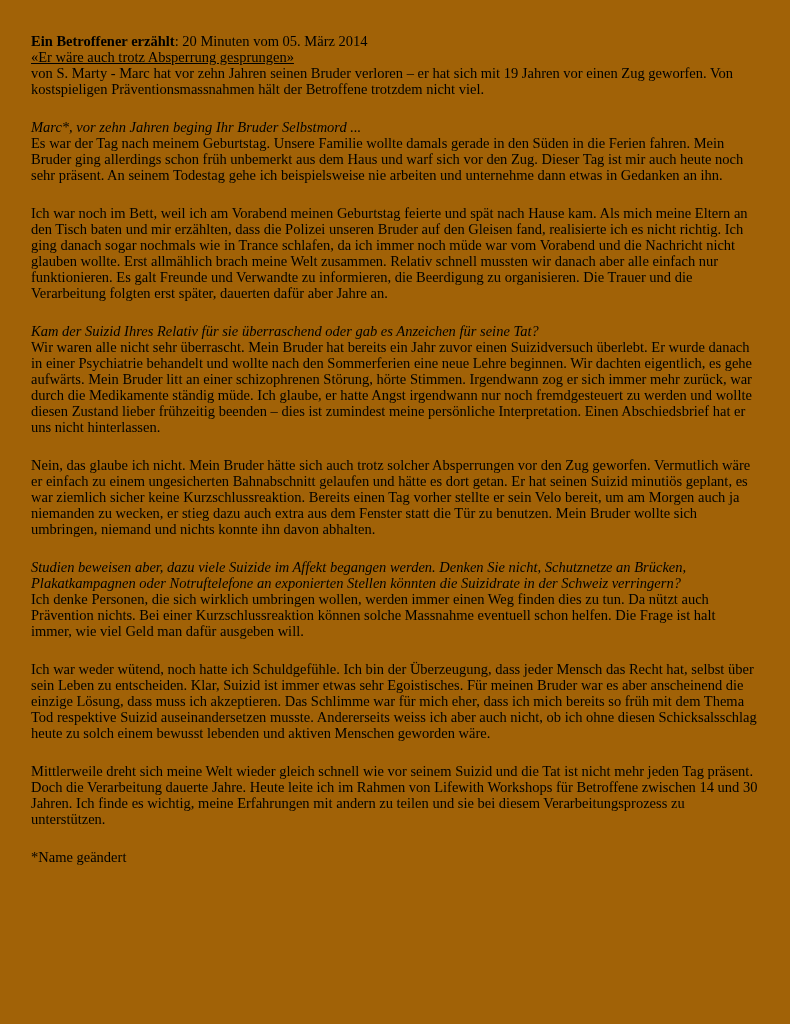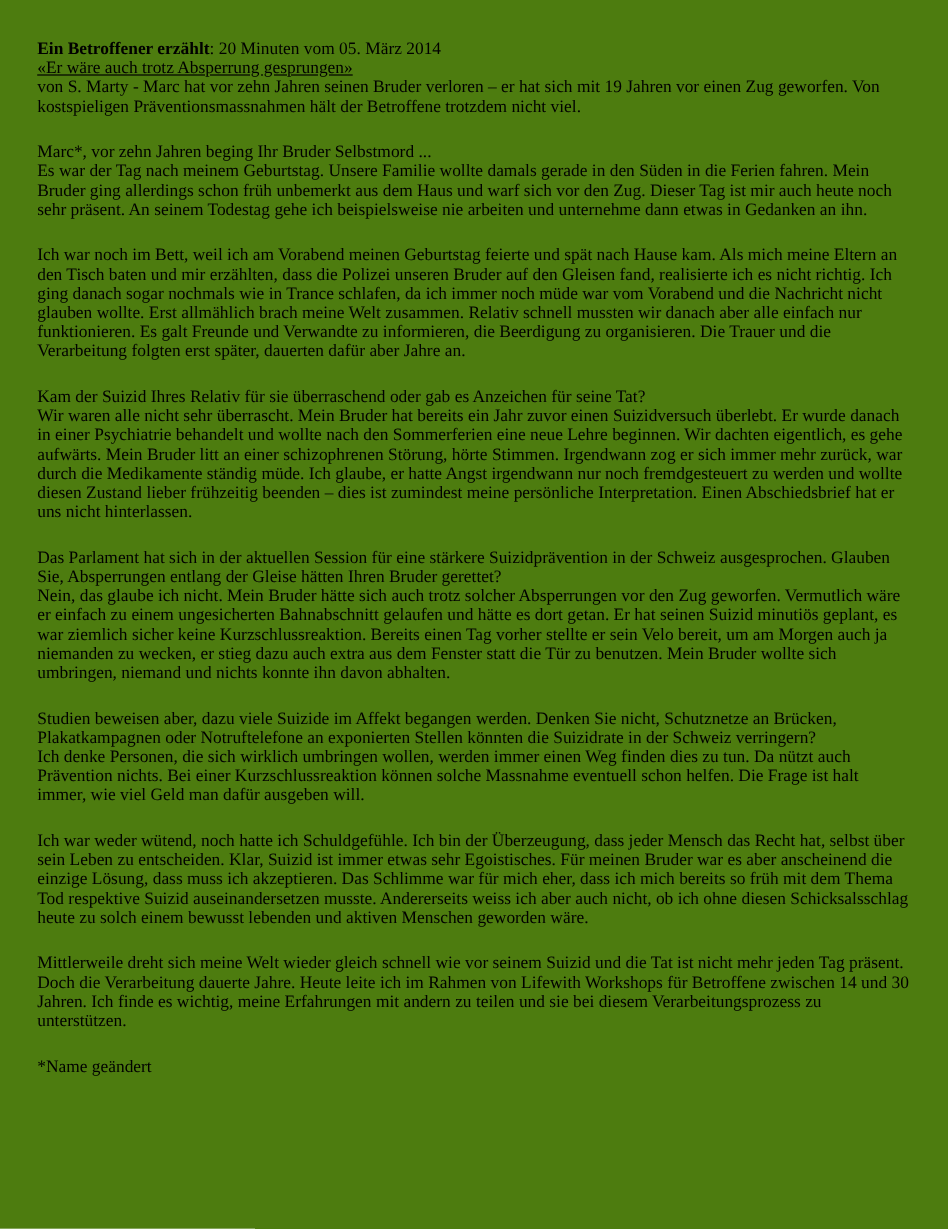--- a/index.html
+++ b/index.html
@@ -14,21 +14,21 @@
     color: #000000;
     font-family: "Liberation Serif", "DejaVu Serif", serif;
     font-size: 14.5px;
     line-height: 16px;
   }
   .page {
     box-sizing: border-box;
     width: 790px;
     height: 1024px;
     padding: 33px 31px 0 31px;
-    background: #4d7c0f;
+    background: #a16207;
   }
   .page p, .page h1 {
     margin: 0;
     padding: 0;
     width: 728px;
     font-size: 14.5px;
     line-height: 16px;
     font-weight: normal;
     text-align: left;
   }
@@ -37,20 +37,21 @@
   }
   .bold {
     font-weight: bold;
   }
   .headline {
     font-weight: bold;
     text-decoration: underline;
   }
   .question {
     font-weight: bold;
+    font-style: italic;
   }
 </style>
 </head>
 <body>
 
 <div class="page">
 
   <p class="block"><span class="bold">Ein Betroffener erzählt</span><span>: 20 Minuten vom 05. März 2014</span></p>
 
   <div class="block">
@@ -66,21 +67,20 @@
   <div class="block">
     <p class="answer">Ich war noch im Bett, weil ich am Vorabend meinen Geburtstag feierte und spät nach Hause kam. Als mich meine Eltern an den Tisch baten und mir erzählten, dass die Polizei unseren Bruder auf den Gleisen fand, realisierte ich es nicht richtig. Ich ging danach sogar nochmals wie in Trance schlafen, da ich immer noch müde war vom Vorabend und die Nachricht nicht glauben wollte. Erst allmählich brach meine Welt zusammen. Relativ schnell mussten wir danach aber alle einfach nur funktionieren. Es galt Freunde und Verwandte zu informieren, die Beerdigung zu organisieren. Die Trauer und die Verarbeitung folgten erst später, dauerten dafür aber Jahre an.</p>
   </div>
 
   <div class="block">
     <p class="question">Kam der Suizid Ihres Relativ für sie überraschend oder gab es Anzeichen für seine Tat?</p>
     <p class="answer">Wir waren alle nicht sehr überrascht. Mein Bruder hat bereits ein Jahr zuvor einen Suizidversuch überlebt. Er wurde danach in einer Psychiatrie behandelt und wollte nach den Sommerferien eine neue Lehre beginnen. Wir dachten eigentlich, es gehe aufwärts. Mein Bruder litt an einer schizophrenen Störung, hörte Stimmen. Irgendwann zog er sich immer mehr zurück, war durch die Medikamente ständig müde. Ich glaube, er hatte Angst irgendwann nur noch fremdgesteuert zu werden und wollte diesen Zustand lieber frühzeitig beenden – dies ist zumindest meine persönliche Interpretation. Einen Abschiedsbrief hat er uns nicht hinterlassen.</p>
   </div>
 
   <div class="block">
-    <p class="question">Das Parlament hat sich in der aktuellen Session für eine stärkere Suizidprävention in der Schweiz ausgesprochen. Glauben Sie, Absperrungen entlang der Gleise hätten Ihren Bruder gerettet?</p>
     <p class="answer">Nein, das glaube ich nicht. Mein Bruder hätte sich auch trotz solcher Absperrungen vor den Zug geworfen. Vermutlich wäre er einfach zu einem ungesicherten Bahnabschnitt gelaufen und hätte es dort getan. Er hat seinen Suizid minutiös geplant, es war ziemlich sicher keine Kurzschlussreaktion. Bereits einen Tag vorher stellte er sein Velo bereit, um am Morgen auch ja niemanden zu wecken, er stieg dazu auch extra aus dem Fenster statt die Tür zu benutzen. Mein Bruder wollte sich umbringen, niemand und nichts konnte ihn davon abhalten.</p>
   </div>
 
   <div class="block">
     <p class="question">Studien beweisen aber, dazu viele Suizide im Affekt begangen werden. Denken Sie nicht, Schutznetze an Brücken, Plakatkampagnen oder Notruftelefone an exponierten Stellen könnten die Suizidrate in der Schweiz verringern?</p>
     <p class="answer">Ich denke Personen, die sich wirklich umbringen wollen, werden immer einen Weg finden dies zu tun. Da nützt auch Prävention nichts. Bei einer Kurzschlussreaktion können solche Massnahme eventuell schon helfen. Die Frage ist halt immer, wie viel Geld man dafür ausgeben will.</p>
   </div>
 
   <div class="block">
     <p class="answer">Ich war weder wütend, noch hatte ich Schuldgefühle. Ich bin der Überzeugung, dass jeder Mensch das Recht hat, selbst über sein Leben zu entscheiden. Klar, Suizid ist immer etwas sehr Egoistisches. Für meinen Bruder war es aber anscheinend die einzige Lösung, dass muss ich akzeptieren. Das Schlimme war für mich eher, dass ich mich bereits so früh mit dem Thema Tod respektive Suizid auseinandersetzen musste. Andererseits weiss ich aber auch nicht, ob ich ohne diesen Schicksalsschlag heute zu solch einem bewusst lebenden und aktiven Menschen geworden wäre.</p>

